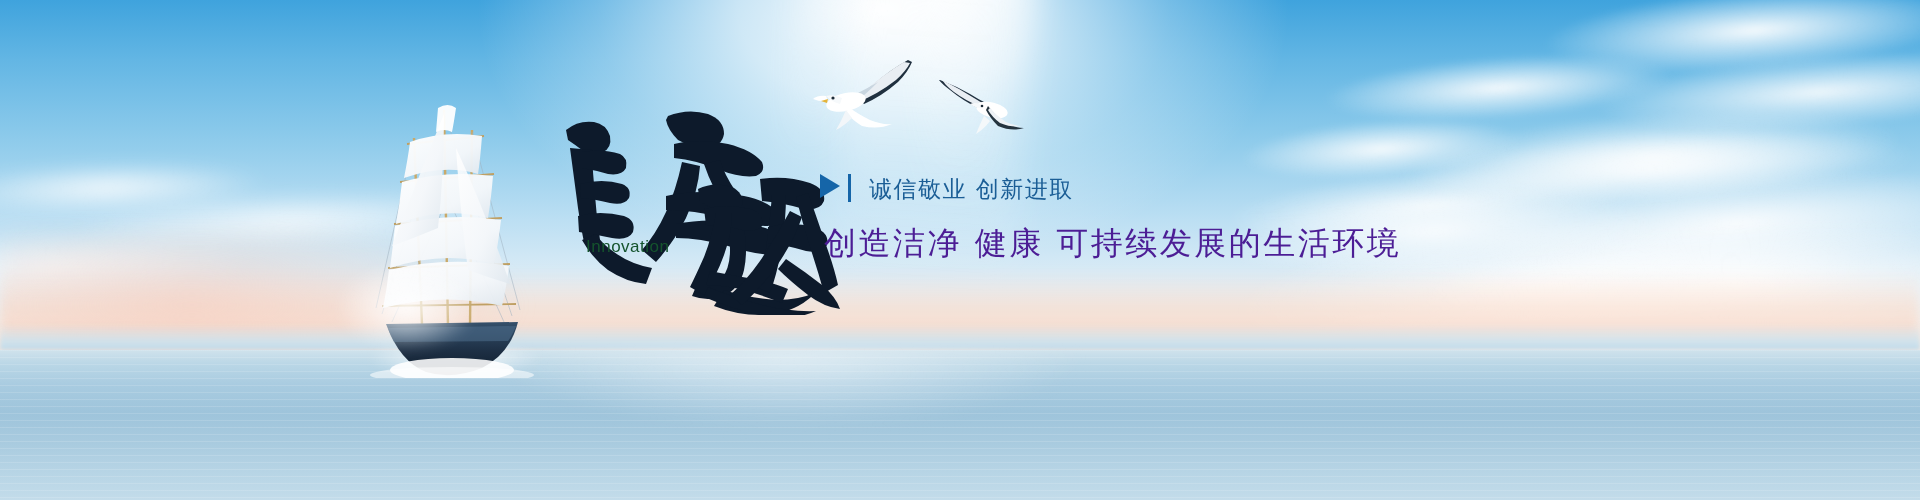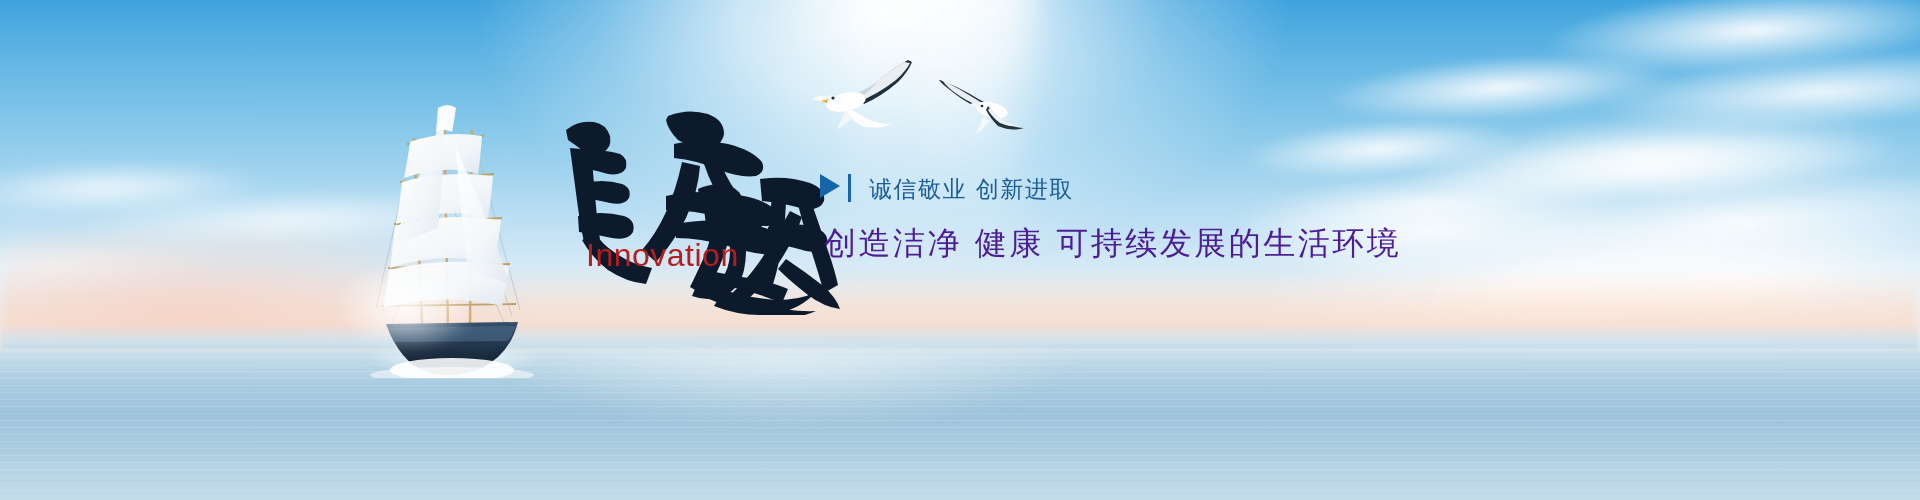--- a/index.html
+++ b/index.html
@@ -174,23 +174,23 @@
 
   .calligraphy-2 {
     position:absolute; left:690px; top:175px;
     width:150px; height:140px;
     pointer-events:none;
   }
   .calligraphy-2 svg { width:100%; height:100%; display:block; }
 
   .innovation {
     position:absolute; left:586px; top:237px;
-    font-size:32px;
+    font-size:17px;
     letter-spacing:.5px;
-    color:#b91c1c;
+    color:#14532d;
     font-family:"Liberation Sans","DejaVu Sans",sans-serif;
   }
 
   
   .slogan { position:absolute; left:820px; top:174px; }
 
   .slogan-row1 {
     display:flex; align-items:flex-start; gap:0;
     height:34px;
   }

